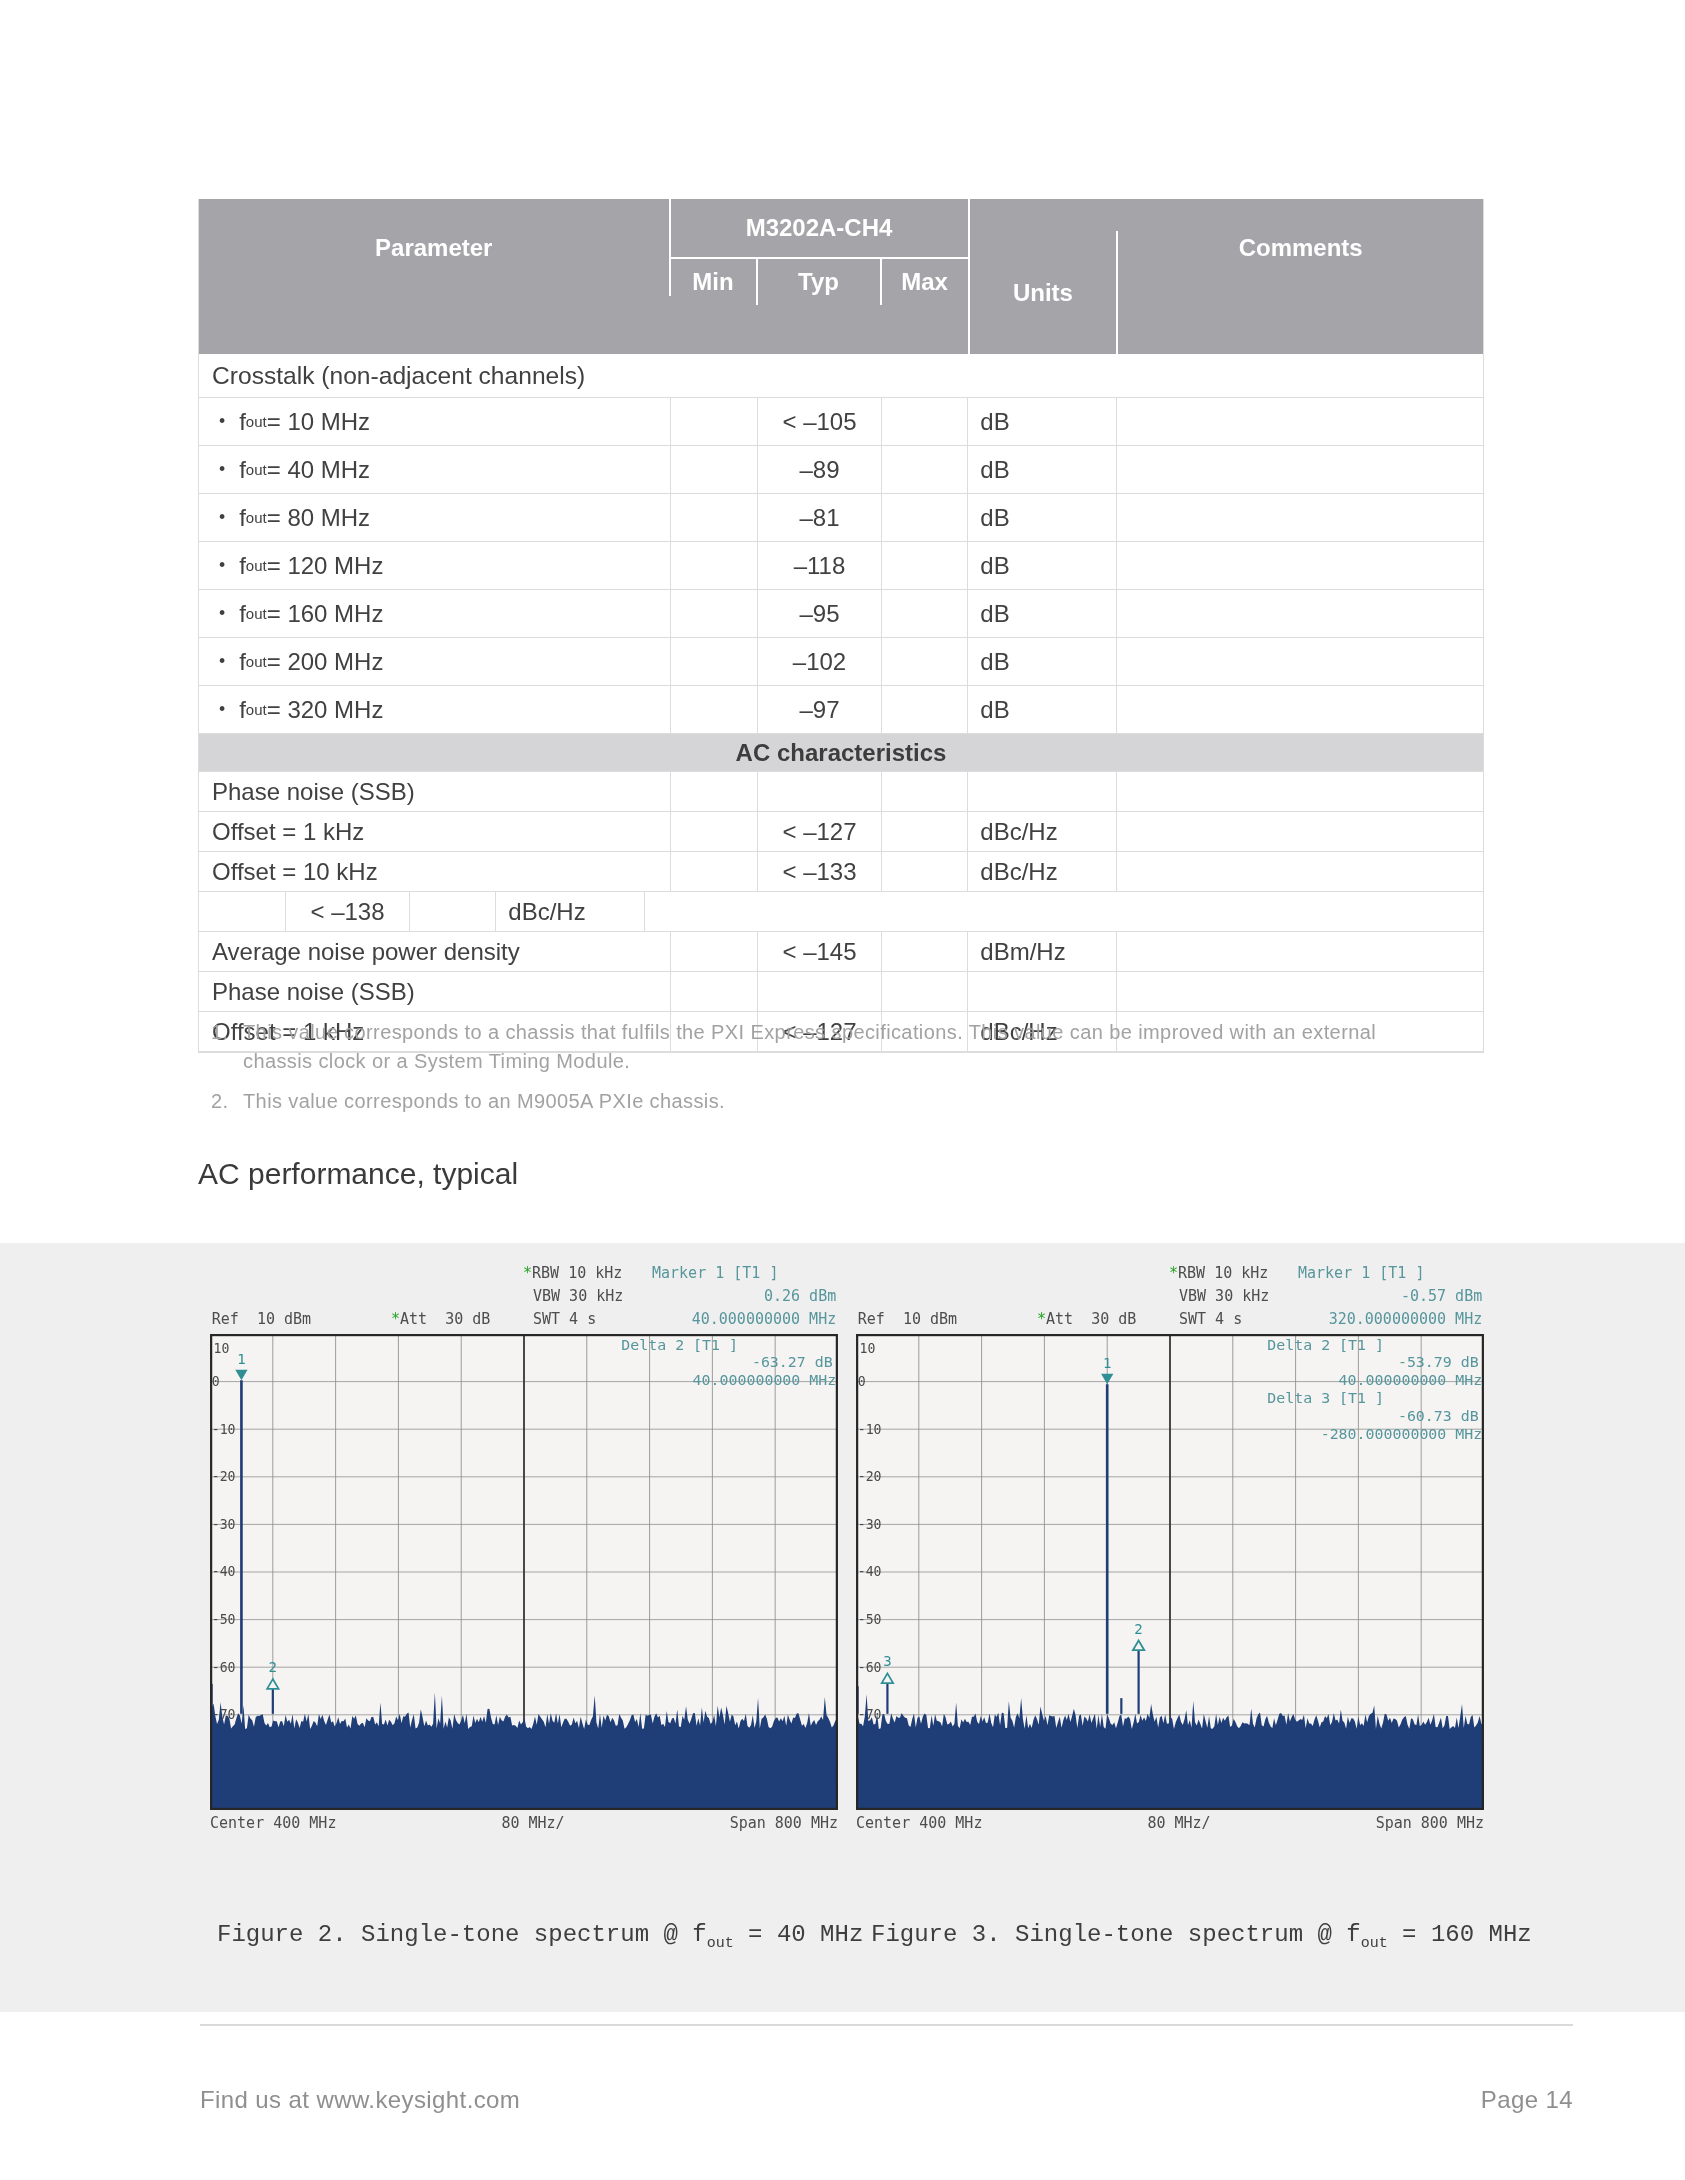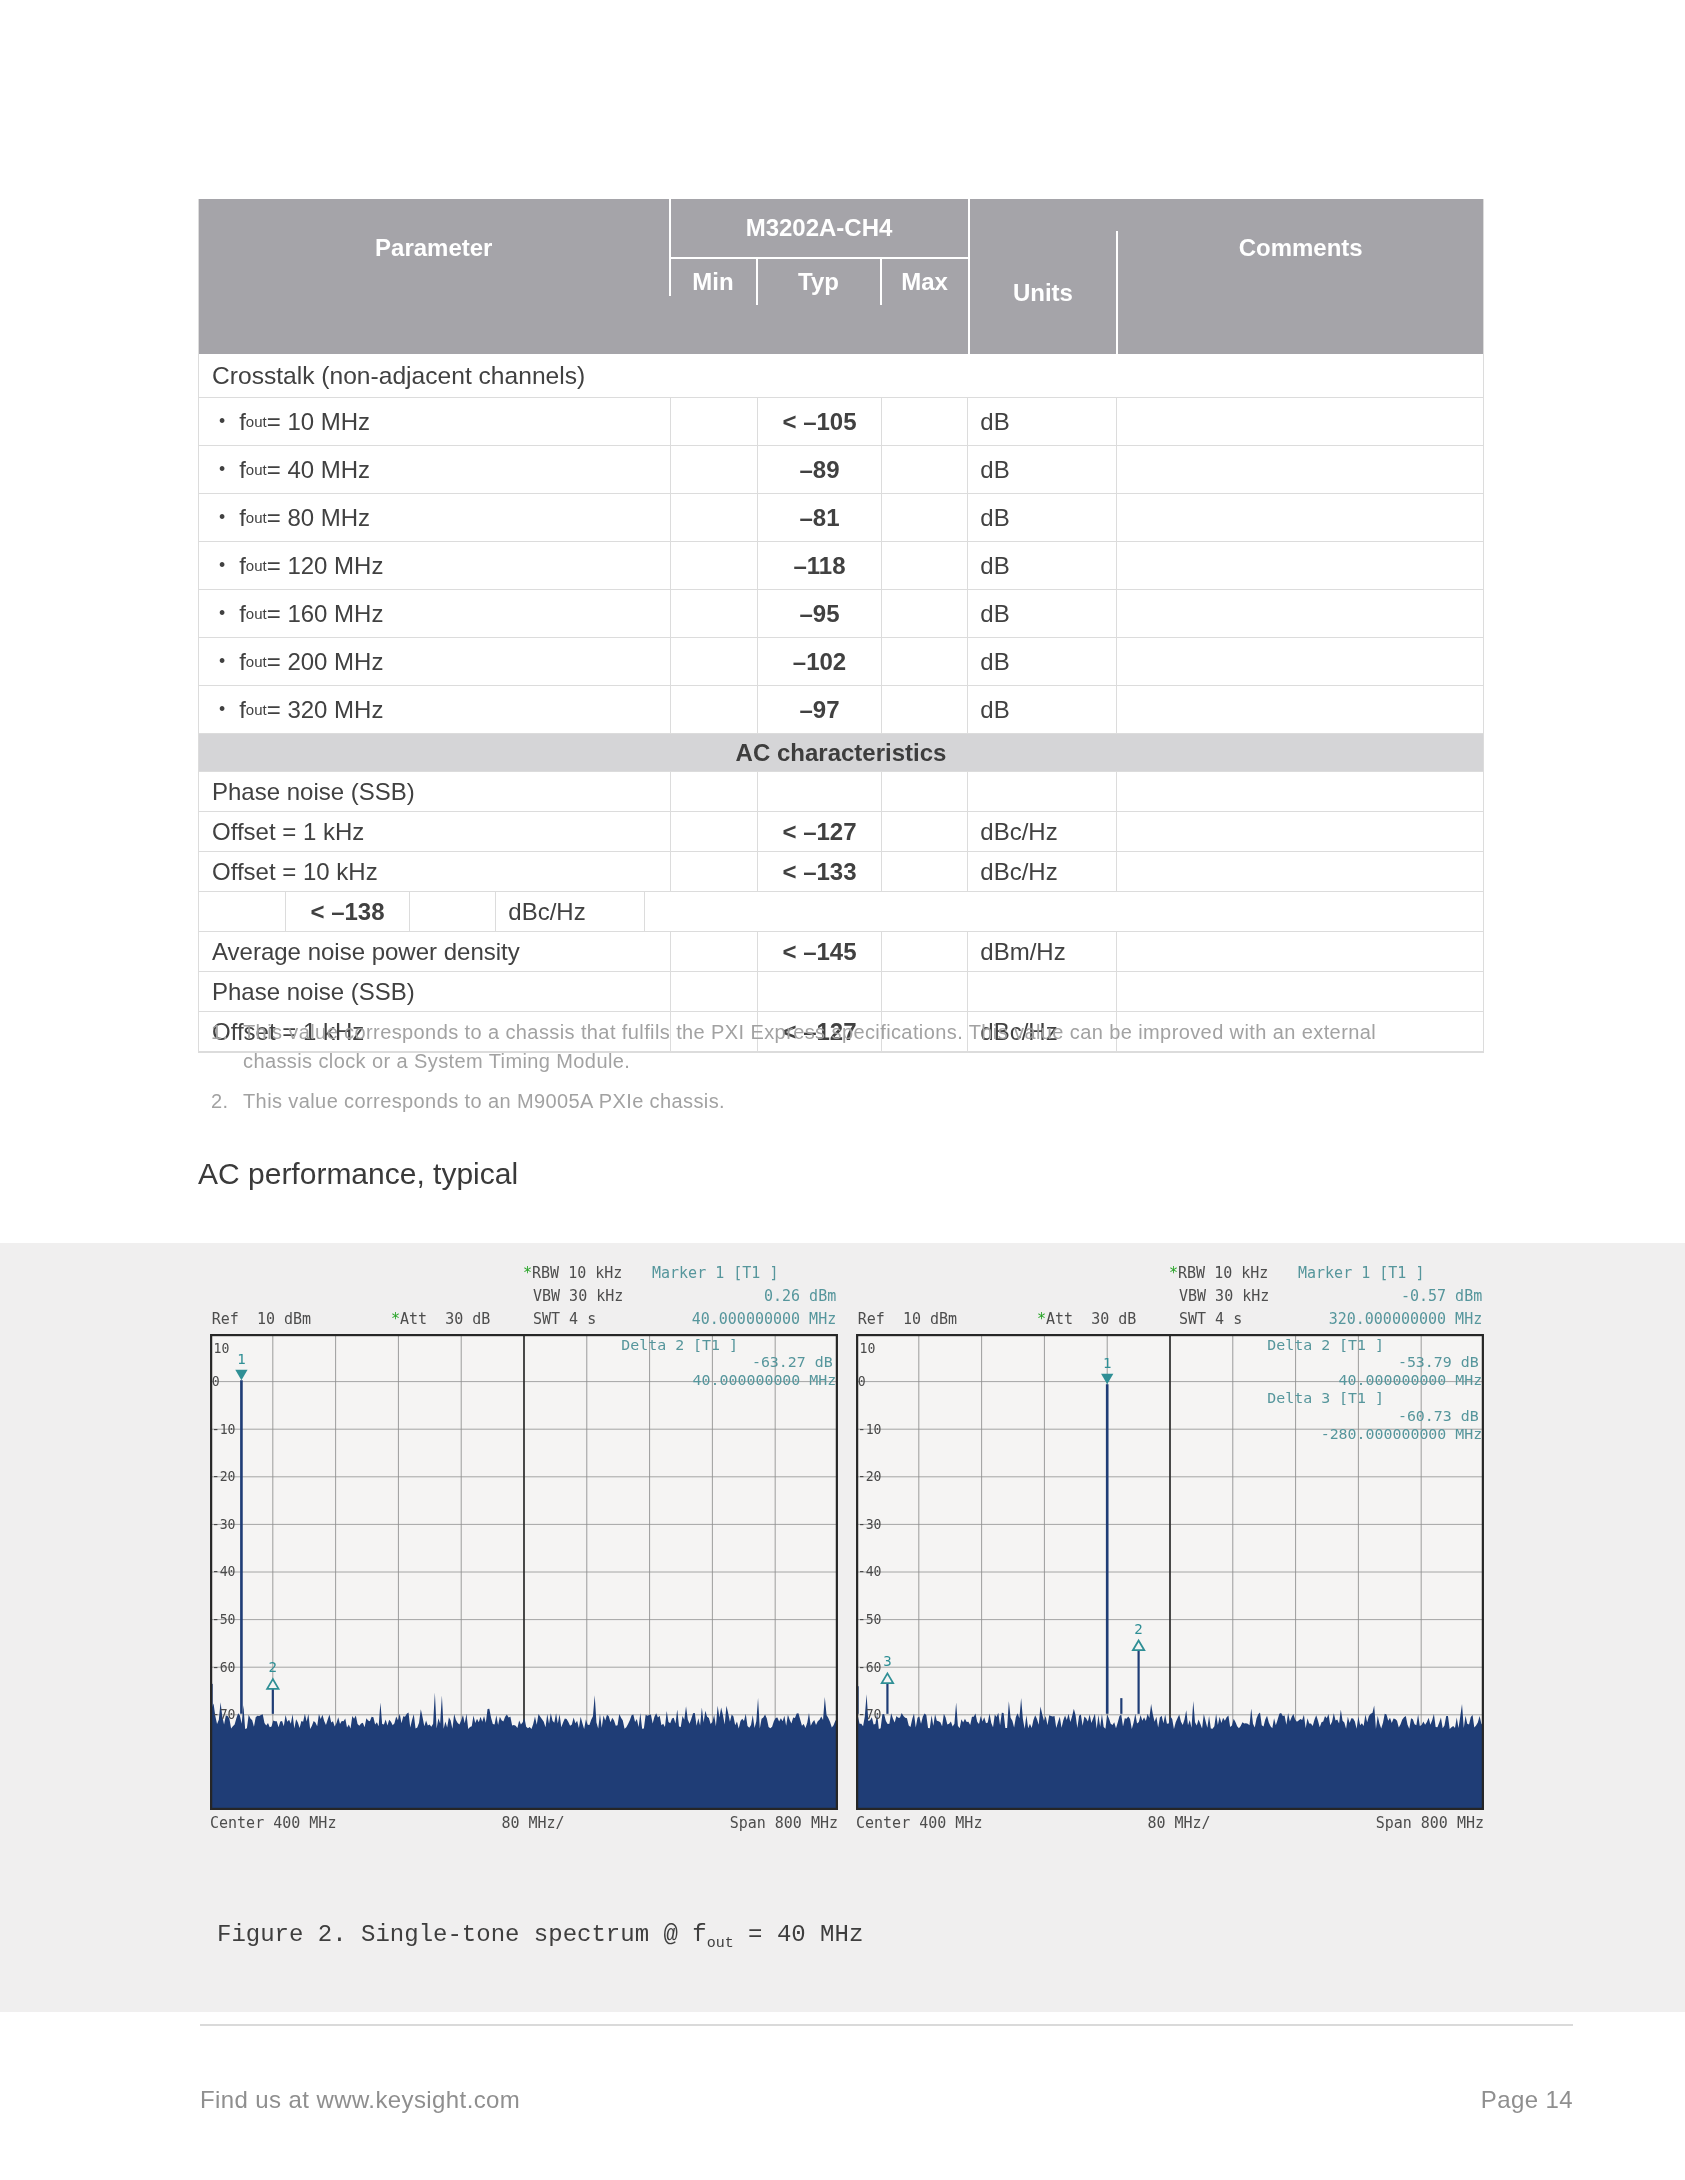--- a/index.html
+++ b/index.html
@@ -20,21 +20,21 @@
   .th-sub .th{height:46px;}
   .th-sub .th.c-min,.th-sub .th.c-typ{border-right:2.6px solid #fff;}
   .th.c-units{height:123px;border-right:2.6px solid #fff;margin-top:32px;}
   .th.c-comments{height:97px;}
   .c-param{width:472px;} .c-min{width:87px;} .c-typ{width:124px;} .c-max{width:86px;}
   .c-units{width:149px;} .c-comments{width:365px;}
   .tr{display:flex;border-bottom:0.9px solid #dcdcdc;background:#fff;}
   .tr .cell{box-sizing:border-box;display:flex;align-items:center;}
   .tr .cell.c-param{padding-left:13px;border-right:0.9px solid #dcdcdc;}
   .tr .cell.c-min,.tr .cell.c-typ,.tr .cell.c-max,.tr .cell.c-units{border-right:0.9px solid #dcdcdc;}
-  .tr .cell.c-typ{justify-content:center;font-weight:bold;}
+  .tr .cell.c-typ{justify-content:center;}
   .tr .cell.c-units{padding-left:12.3px;}
   .tr.bullet{height:47px;}
   .tr.plain{height:39px;}
   .tr.section{height:43px;}
   .tr.banner{height:37px;background:#d5d5d7;}
   .tr.section .cell.full{width:100%;padding-left:13px;font-size:24.6px;}
   .tr.banner .cell.full{width:100%;justify-content:center;font-weight:bold;color:#3d3d3d;}
   .bullet-dot{font-size:17.6px;margin:0 14px 0 7px;}
   .tr sub{font-size:15px;line-height:0;}
   
@@ -370,20 +370,21 @@
           <text x="709" y="99" fill="#56969c" font-size="17" font-family="&quot;DejaVu Sans Mono&quot;, monospace" text-anchor="end">-60.73 dB</text>
           <text x="713" y="119" fill="#56969c" font-size="17" font-family="&quot;DejaVu Sans Mono&quot;, monospace" text-anchor="end">-280.000000000 MHz</text>
           <rect x="1.25" y="1.25" width="712.5" height="539.5" fill="none" stroke="#262626" stroke-width="2.5"></rect>
         </svg>
         <div class="xlabels">
           <span>Center 400 MHz</span>
           <span>80 MHz/</span>
           <span>Span 800 MHz</span>
         </div>
       </div>
+      <div class="fig-caption" style="left: 871px;"><span>Figure 3. Single-tone spectrum @ f</span><sub>out</sub><span> = 160 MHz</span></div>
     </div>
 
   <div class="footer-rule"></div>
   <div class="footer">
     <span>Find us at www.keysight.com</span>
     <span>Page 14</span>
   </div>
 
 </div>
 

